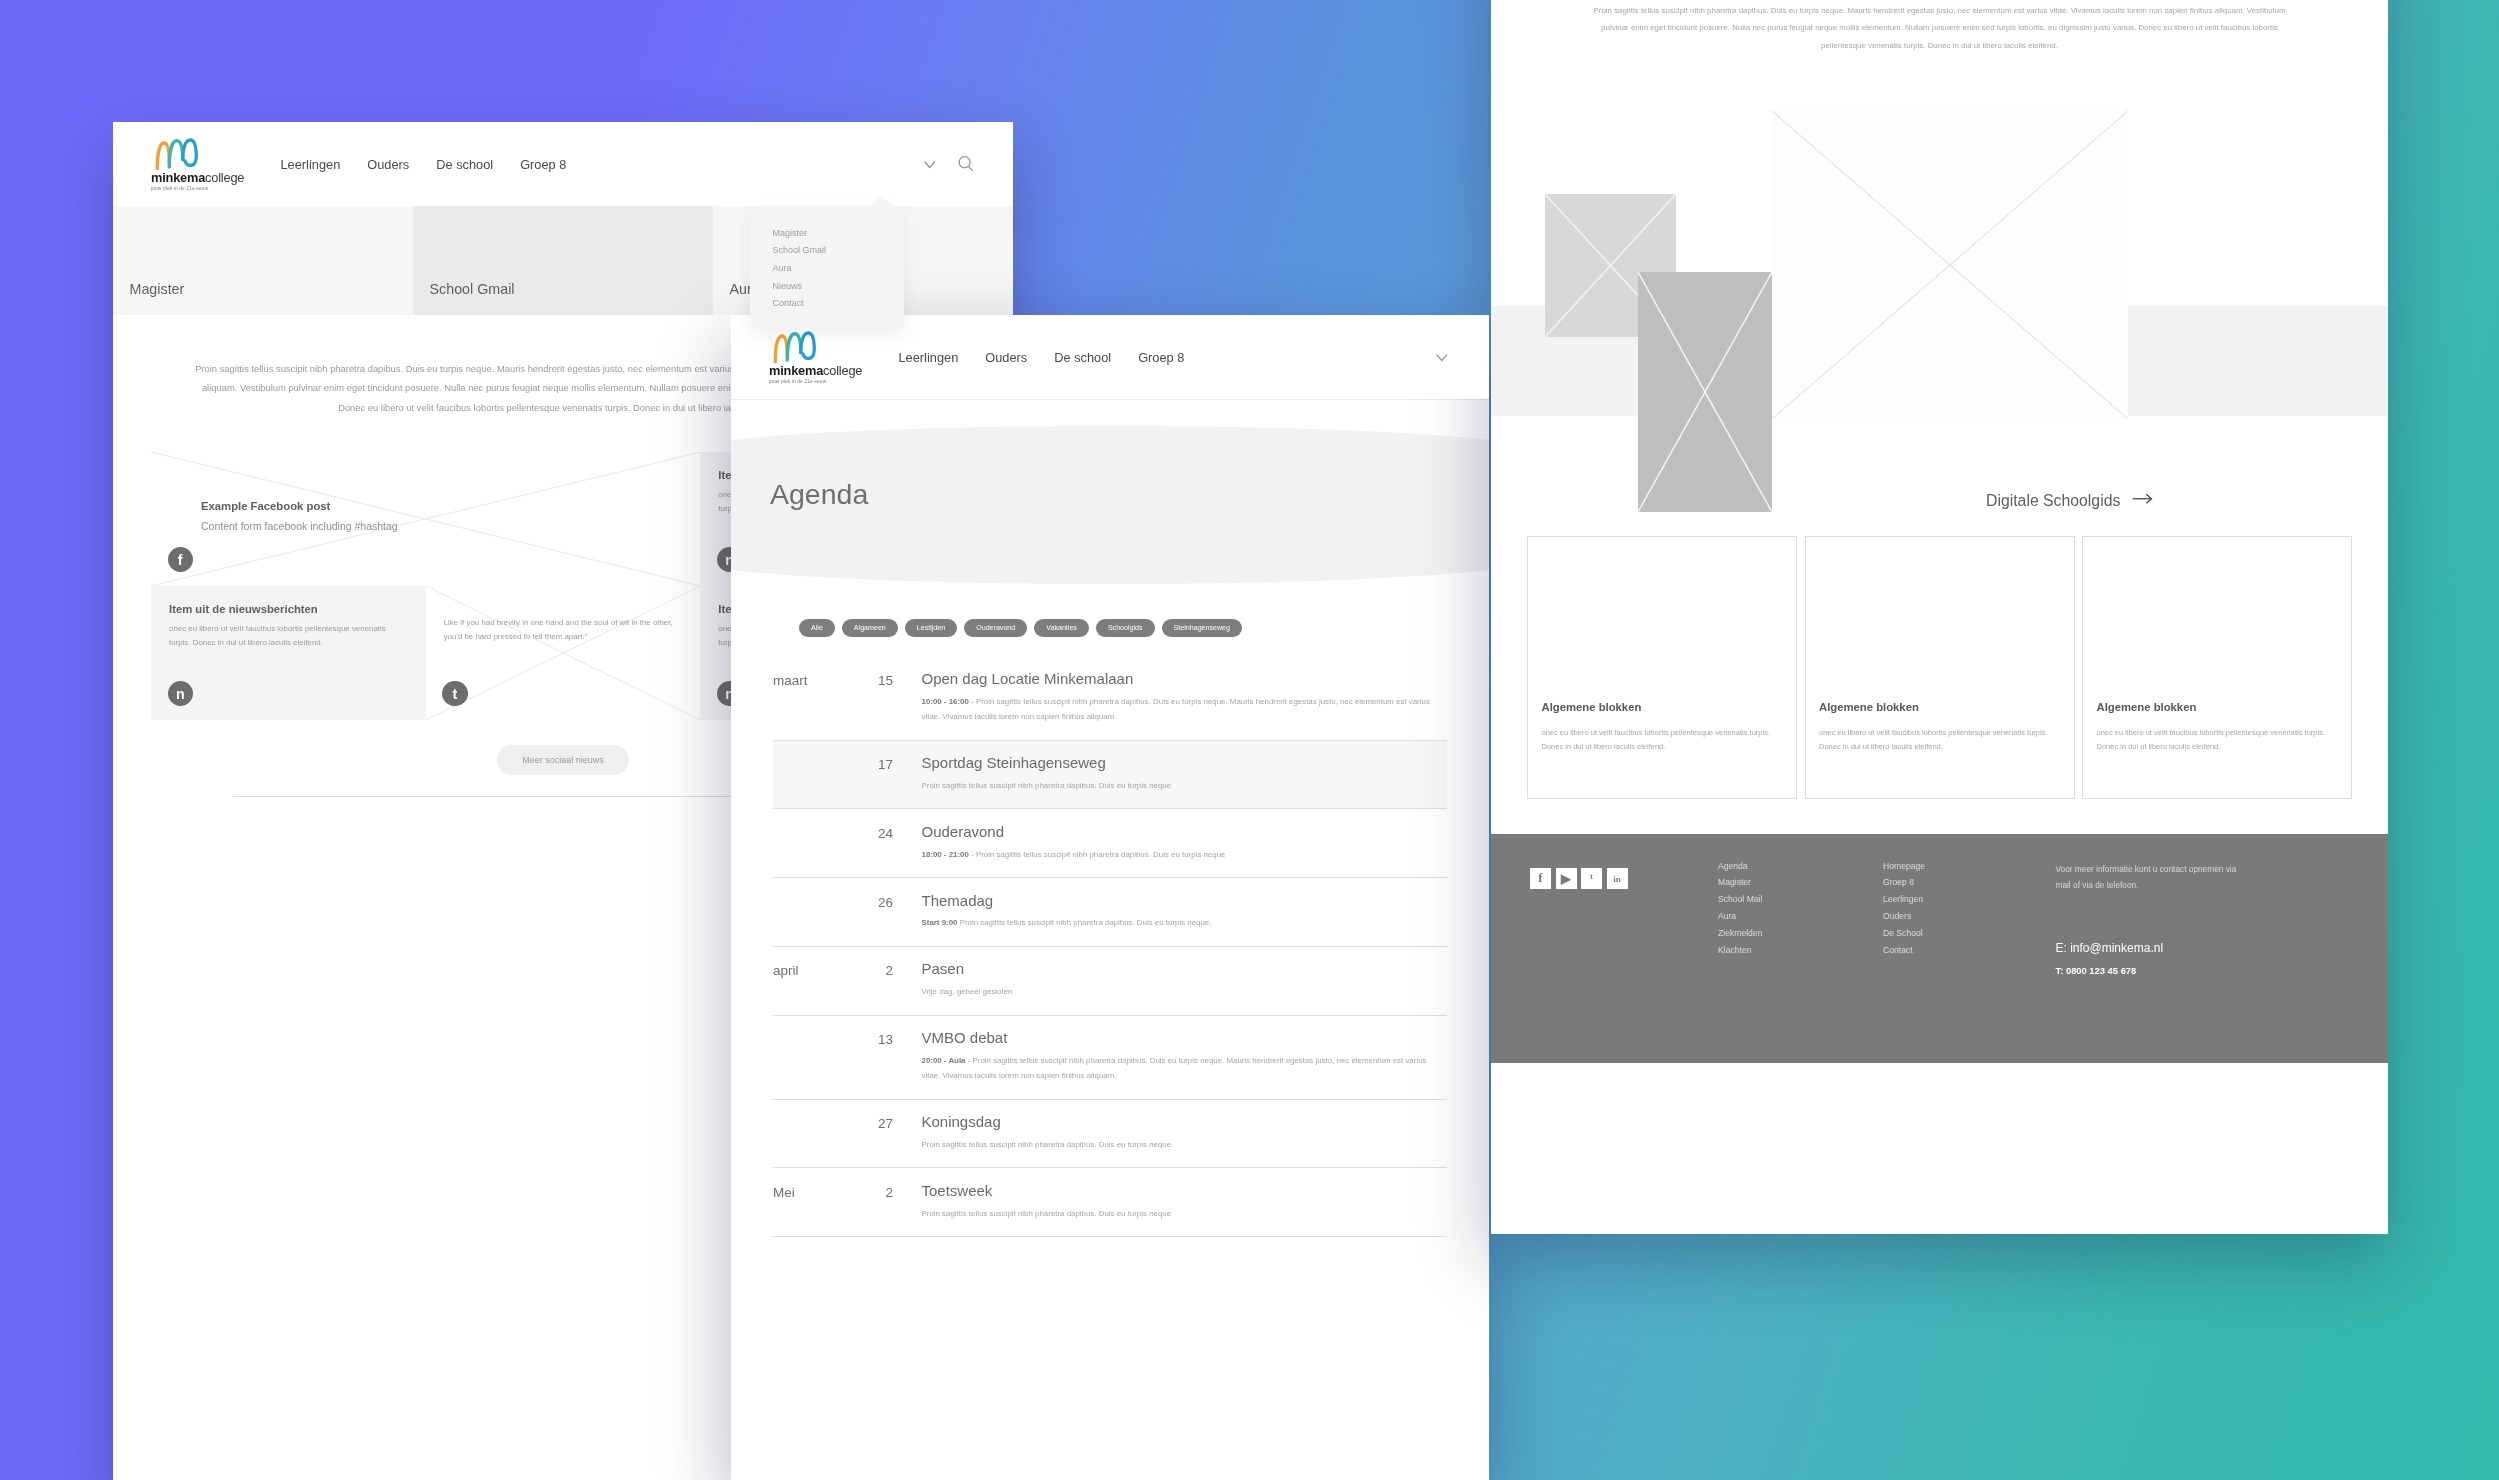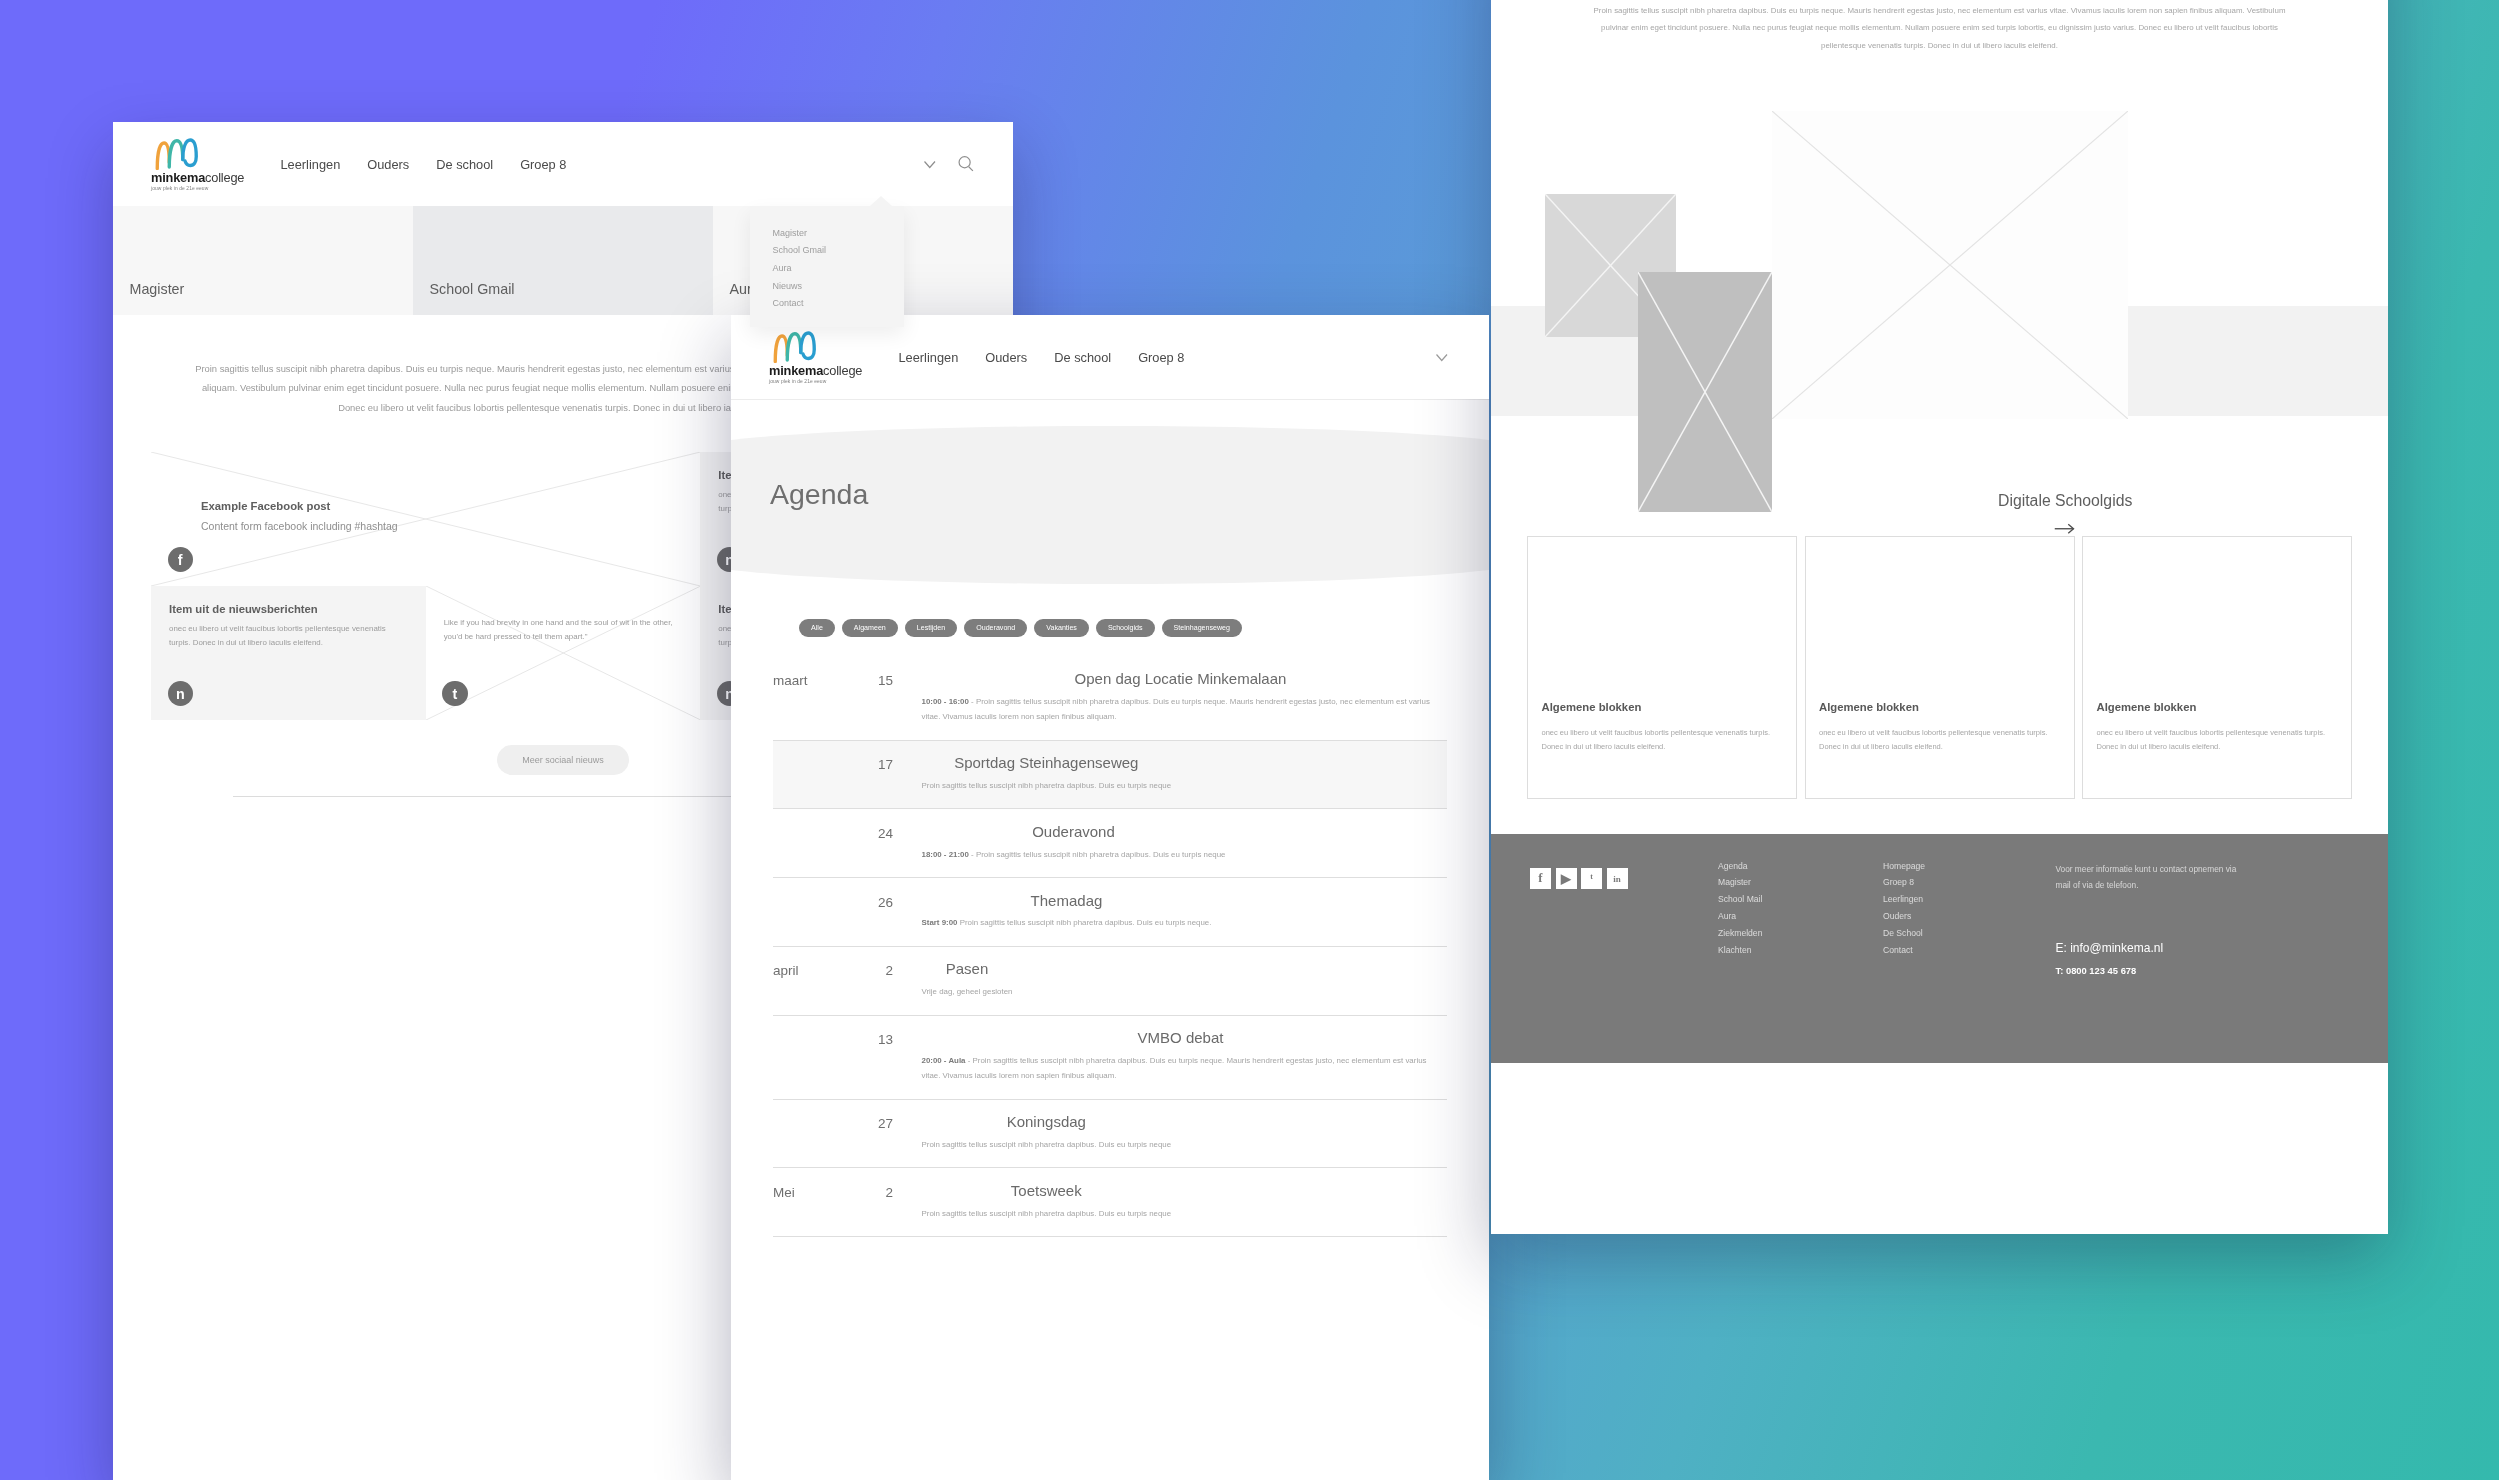--- a/index.html
+++ b/index.html
@@ -116,41 +116,41 @@
     background: #7d7d7d; color: #fff; border: none; border-radius: 749px;
     font-size: 7.1px; padding: 5.3px 12px; font-family: inherit;
     white-space: nowrap; cursor: pointer;
   }
   .agenda-list { padding: 19.5px 42px 0 42px; }
   .ev { display: flex; padding: 13.5px 0 15px; border-bottom: 0.8px solid #dedede; }
   .ev.highlight { background: #f7f7f7; }
   .ev-month { width: 72px; flex: none; font-size: 13.5px; color: #6f6f6f; padding-top: 3px; }
   .ev-day { width: 48px; flex: none; font-size: 13.5px; color: #6f6f6f; text-align: right; padding-top: 3px; }
   .ev-body { padding-left: 28.5px; padding-right: 7.5px; }
-  .ev-title { font-size: 15px; color: #6a6a6a; margin-bottom: 6.8px; text-align: center; }
+  .ev-title { font-size: 15px; color: #6a6a6a; margin-bottom: 6.8px; }
   .ev-desc { font-size: 7.9px; line-height: 1.95; color: #a5a5a5; }
   .ev-desc b { color: #7a7a7a; font-weight: 700; }
 
   
   #win-gids {
     left: 1491px; top: -90px; width: 897px; height: 1324px;
     box-shadow: 0 25.5px 68px rgba(20,20,60,.30);
   }
   .gids-lorem {
     padding: 92px 90px 0 90px; text-align: center;
     font-size: 7.9px; line-height: 2.2; color: #a6a6a6;
   }
   .gids-stage { position: relative; height: 465px; margin-top: 27px; }
   .grey-band { position: absolute; left: 0; right: 0; top: 225px; height: 110px; background: #f2f2f2; }
   .ph { position: absolute; }
   .ph svg { display: block; width: 100%; height: 100%; }
   .gids-link {
-    position: absolute; left: 507px; top: 411px;
-    display: flex; align-items: center; gap: 12px;
-    font-size: 15.8px; color: #5e5e5e; text-decoration: none; flex-direction: column;
+    position: absolute; left: 495px; top: 411px;
+    display: flex; align-items: flex-start; gap: 12px;
+    font-size: 15.8px; color: #5e5e5e; text-decoration: none;
   }
   .cards { display: flex; gap: 7.5px; padding: 0 36px; margin-top: -10.5px; }
   .card { flex: 1; height: 263px; border: 0.8px solid #dddddd; padding: 0 15px; position: relative; background: #fff; }
   .card h3 { position: absolute; left: 13.5px; top: 164px; font-size: 11.3px; font-weight: 700; color: #585858; }
   .card p { position: absolute; left: 13.5px; right: 16.5px; top: 189px; font-size: 7.5px; line-height: 1.95; color: #a6a6a6; }
   .footer { margin-top: 35px; background: #7a7a7a; height: 229px; padding: 27px 39px 0 39px; display: flex; }
   .soc { display: flex; gap: 4.5px; width: 188px; flex: none; padding-top: 7.5px; }
   .soc span {
     width: 21px; height: 21px; background: #fff; color: #7a7a7a;
     display: flex; align-items: center; justify-content: center;

